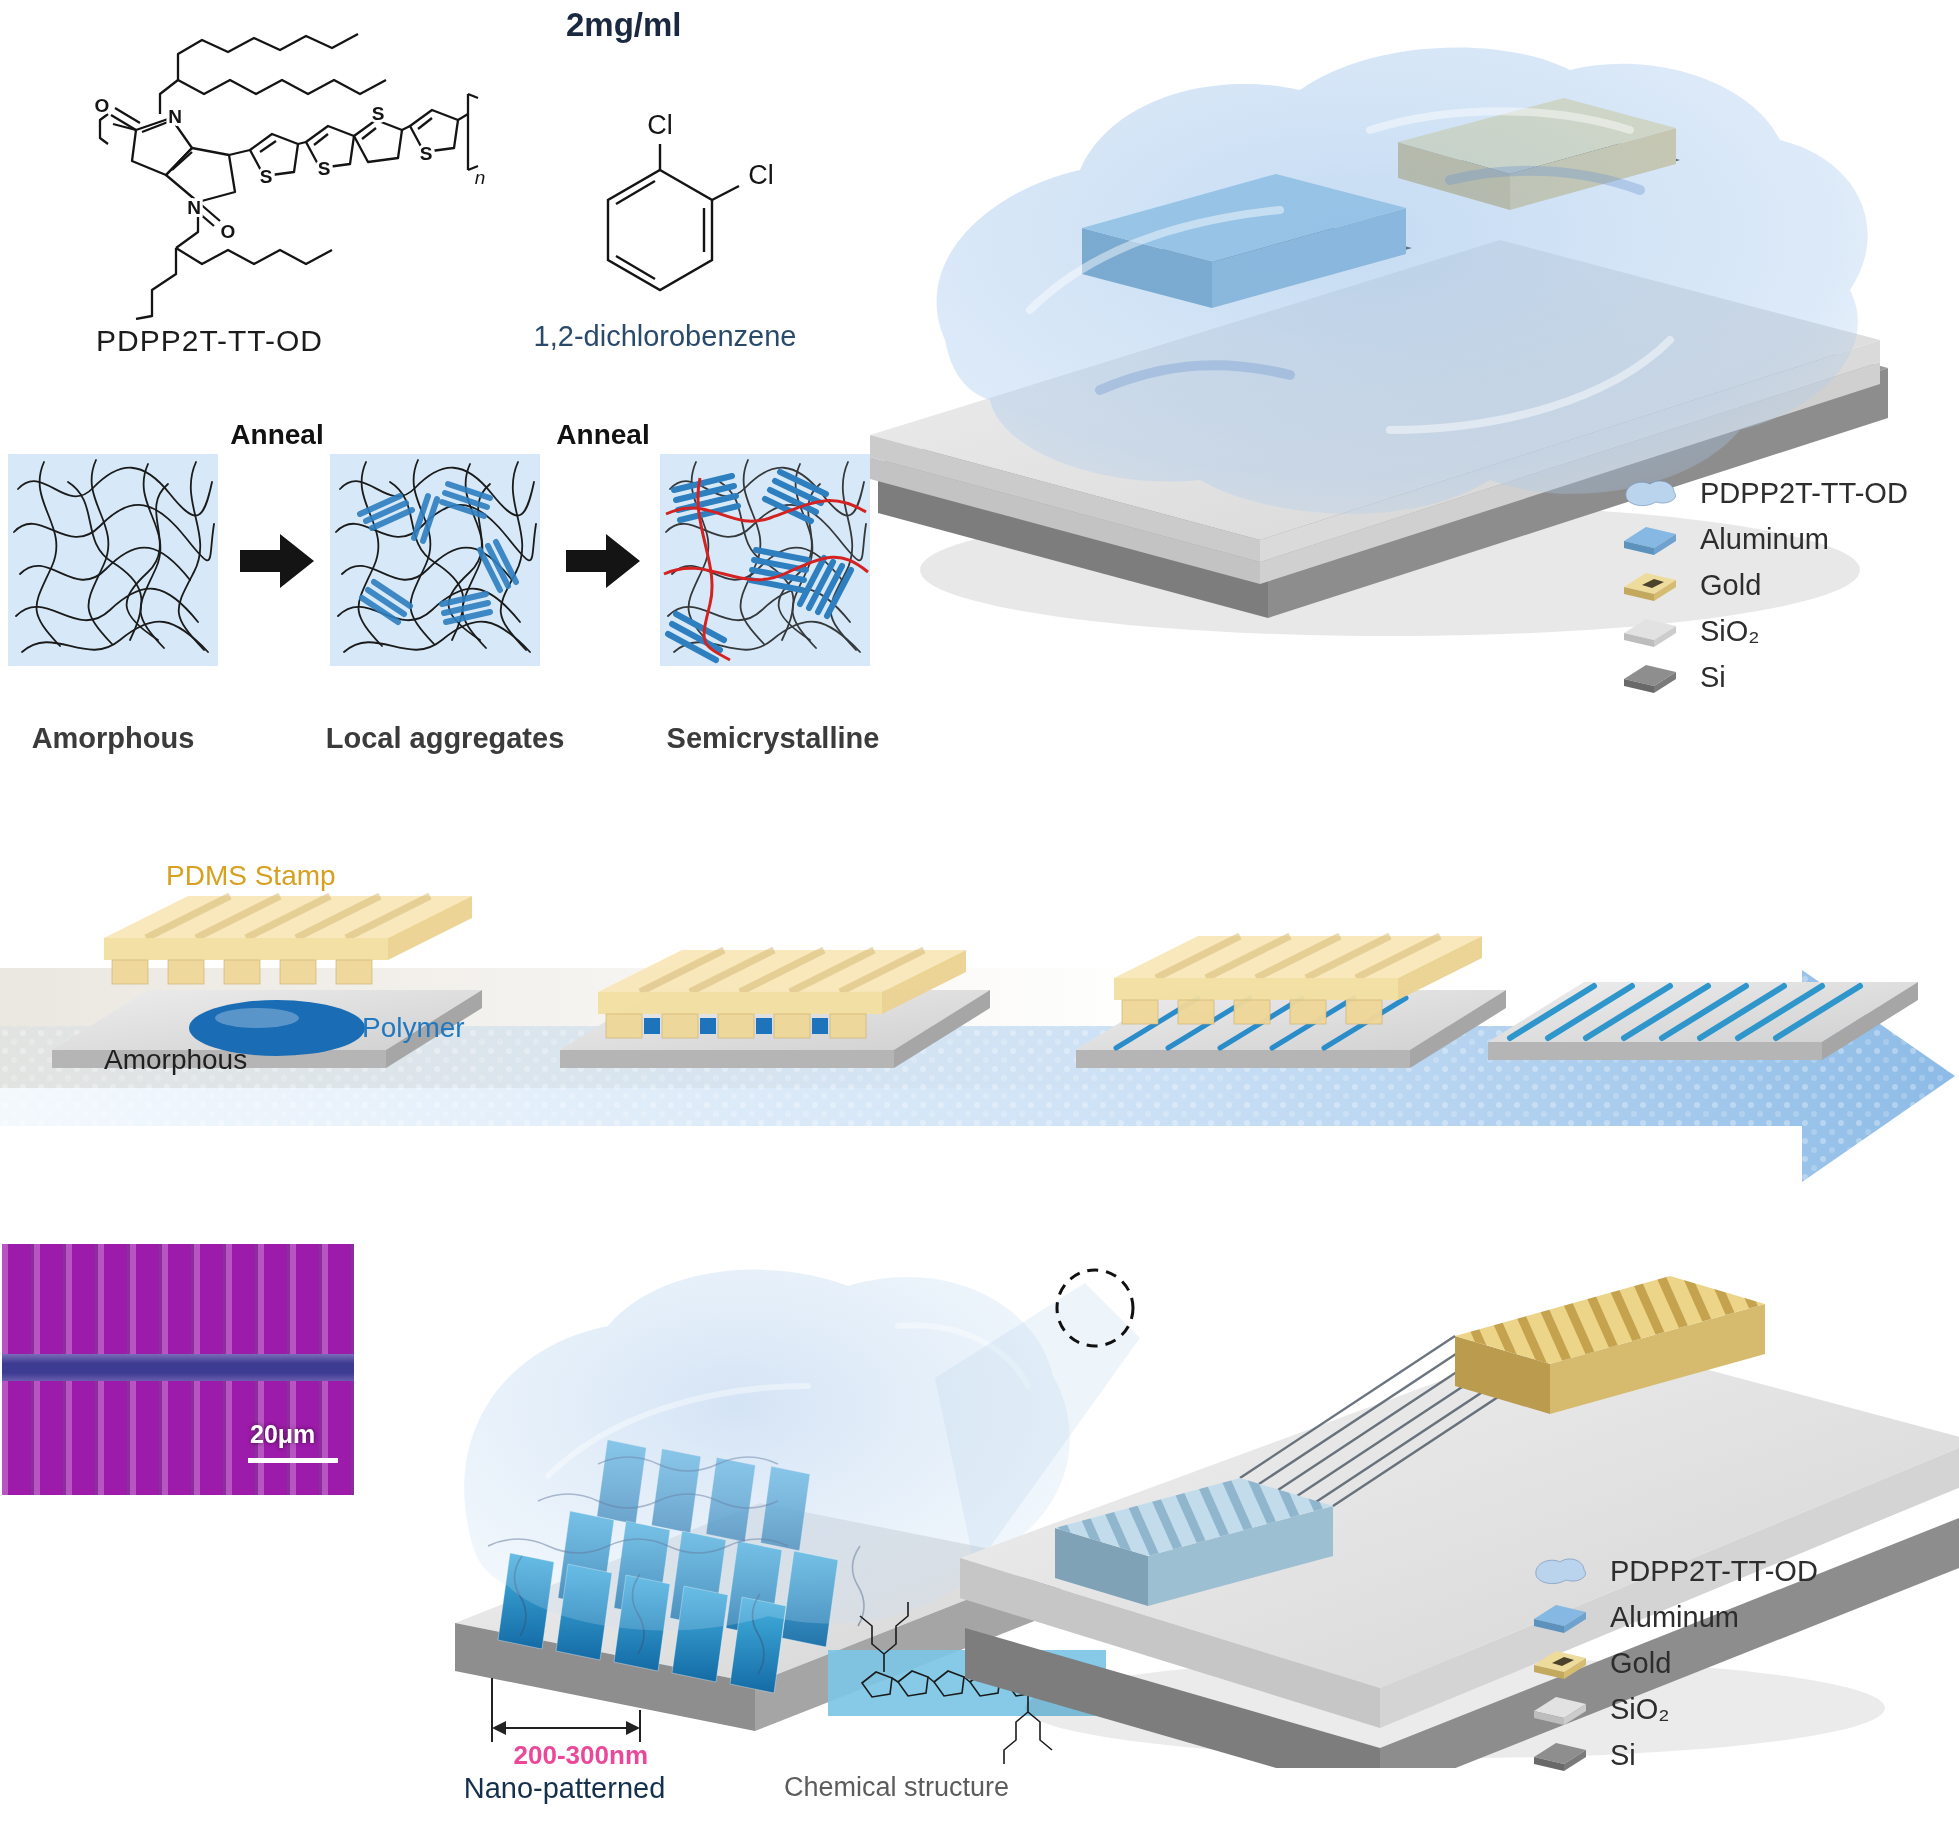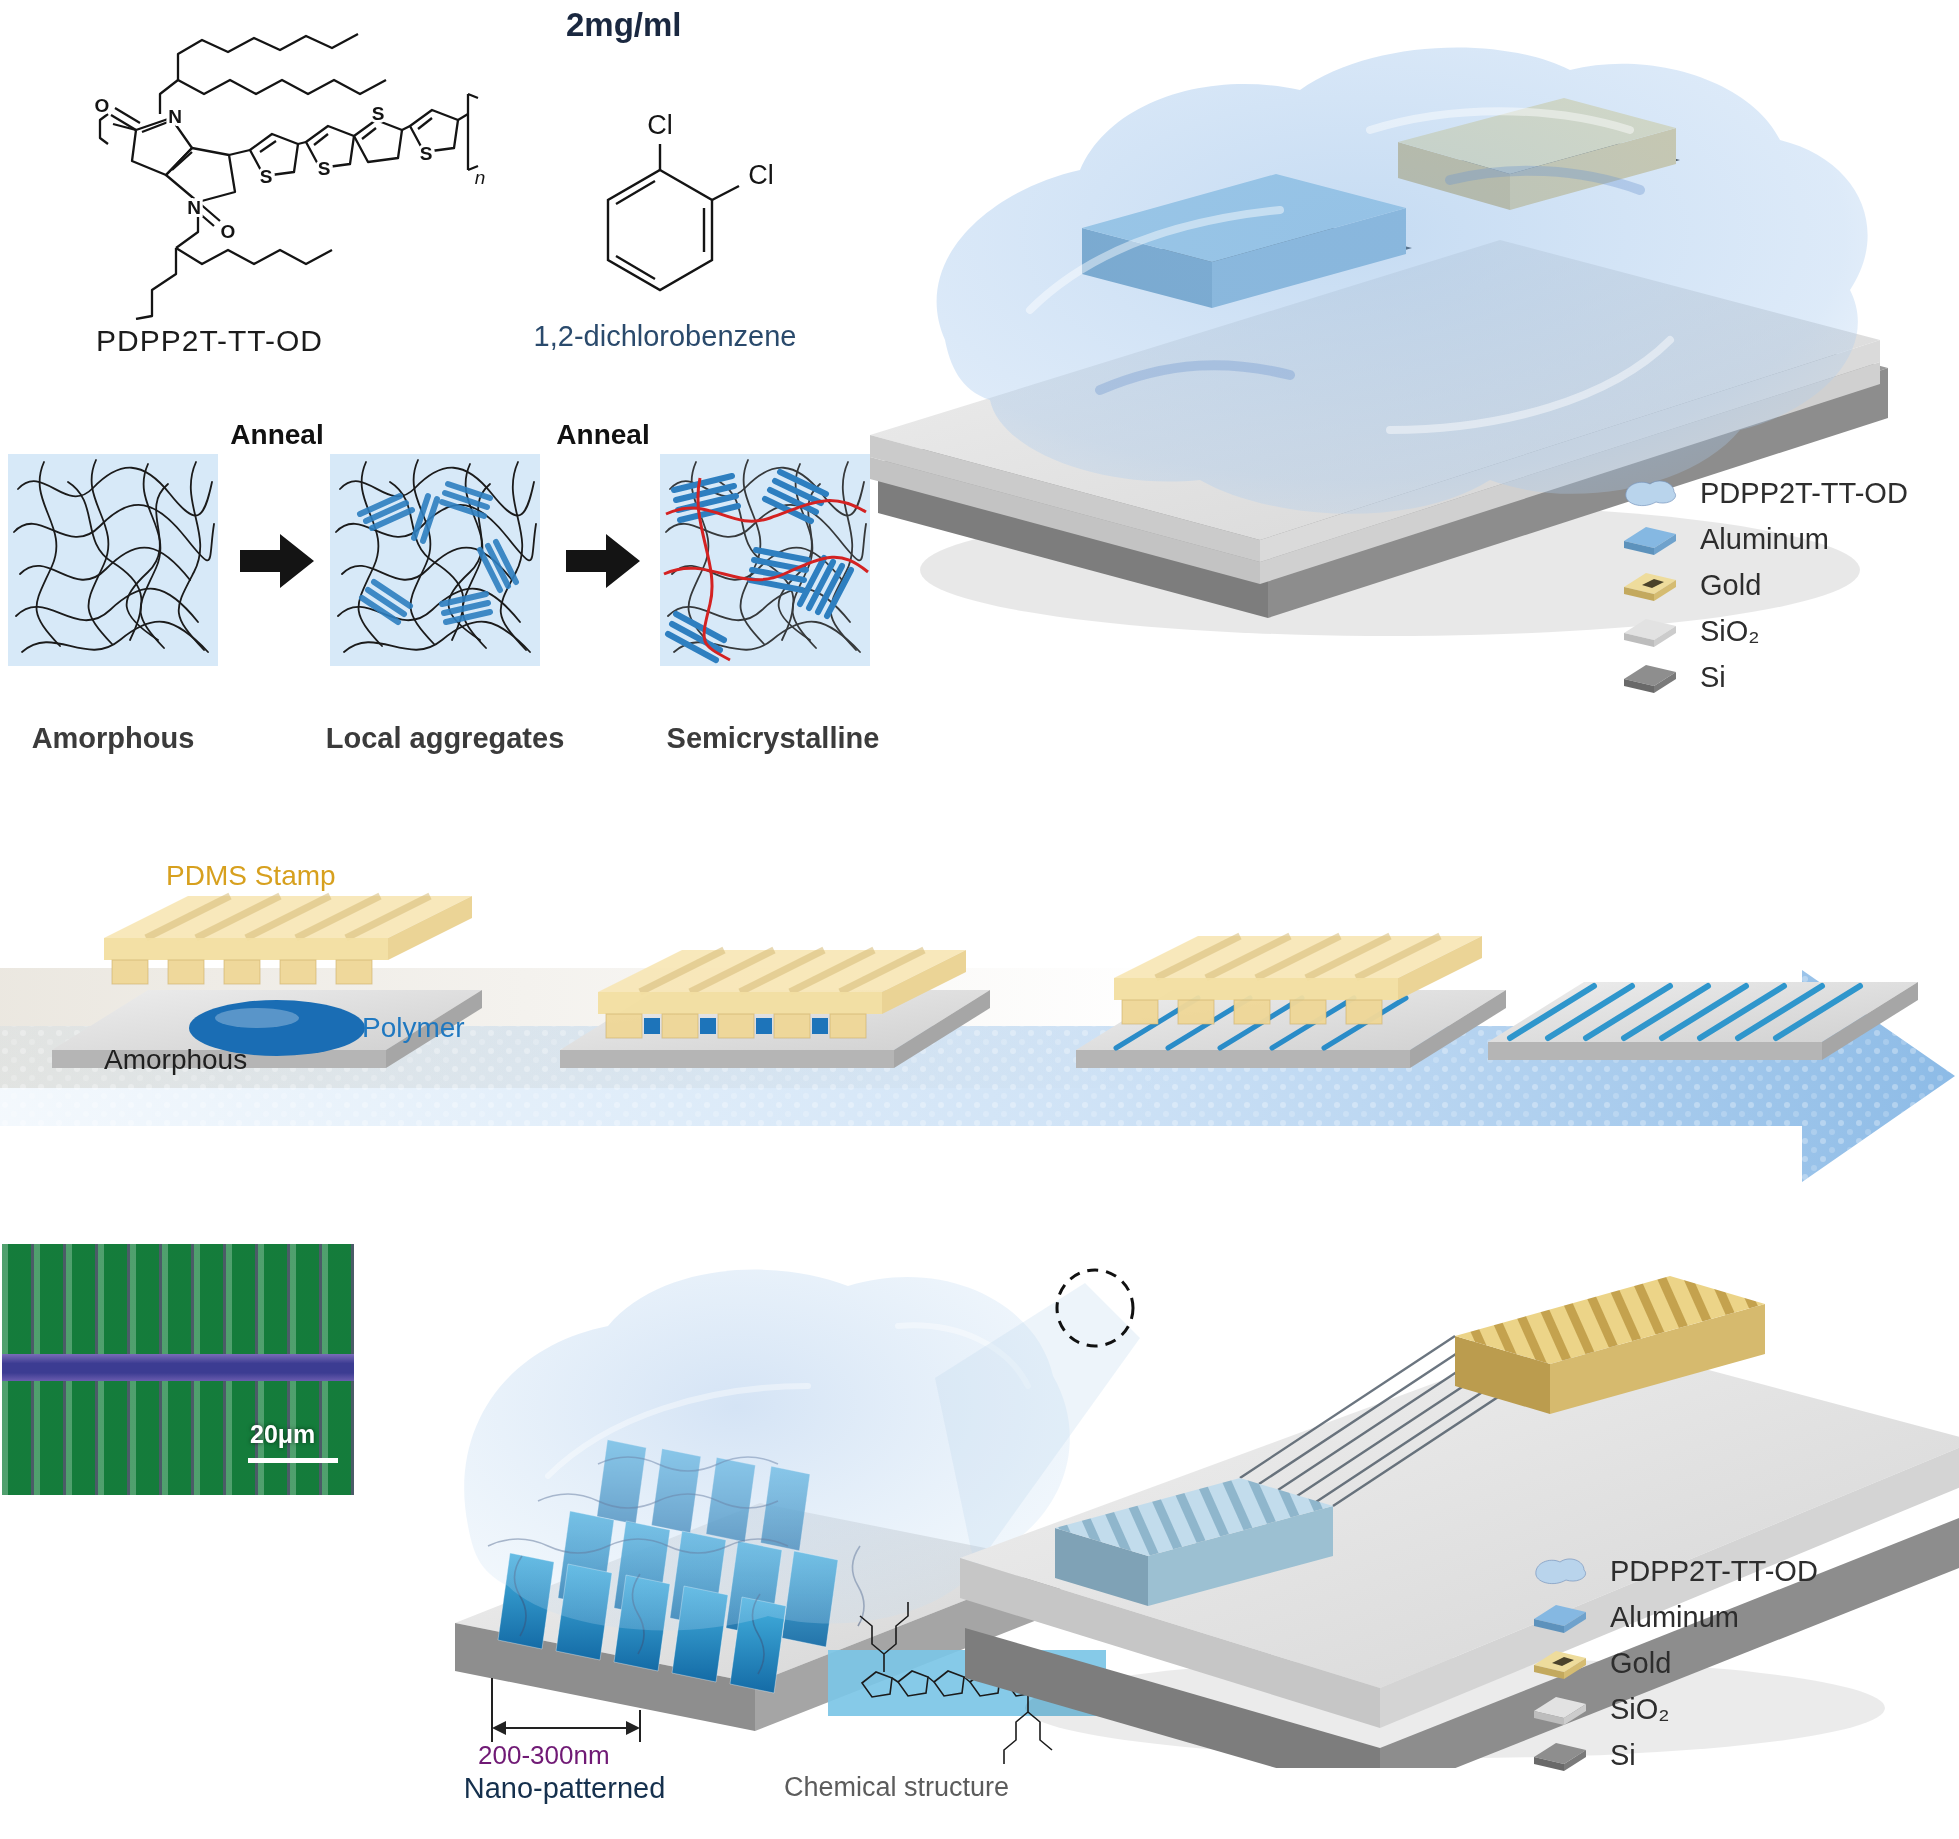--- a/index.html
+++ b/index.html
@@ -8,21 +8,21 @@
   svg{font-family:inherit;display:block;}
   .lbl{position:absolute;white-space:nowrap;}
   .t-conc{font-size:33px;font-weight:bold;color:#1a2840;}
   .t-name{font-size:30px;color:#1c1c1c;letter-spacing:1px;}
   .t-solv{font-size:29px;color:#2a4a6c;text-align:center;width:340px;}
   .t-pdms{font-size:28px;color:#d7a01e;}
   .t-poly{font-size:28px;color:#1f78c0;}
   .t-sub{font-size:28px;color:#1f1f1f;}
   .t-proc{font-size:43px;color:#0b0b0b;font-weight:600;letter-spacing:1px;}
   .t-align{font-size:33px;font-weight:bold;font-style:italic;color:#1c3a5e;}
-  .t-range{font-size:26px;color:#701a75;text-align:left;width:170px;}
+  .t-range{font-size:26px;color:#ec4899;text-align:right;width:170px;font-weight:bold;}
   .t-nano{font-size:29px;font-weight:normal;color:#15304d;text-align:center;width:225px;}
   .t-chem{font-size:27px;color:#5c5c5c;}
   .legend{display:flex;flex-direction:column;}
   .legend-row{display:flex;align-items:center;gap:14px;height:46px;}
   .legend-label{font-size:29px;color:#2d2d2d;}
   .scale-text{position:absolute;font-size:25px;font-weight:bold;color:#fff;text-shadow:0 0 4px rgba(0,0,0,0.6);}
   .scale-bar{position:absolute;background:#fff;}
 </style>
 </head>
 <body>
@@ -309,21 +309,21 @@
       <use href="#subG" transform="translate(0,26)"></use>
       <g stroke="#2f96cc" stroke-width="6" stroke-linecap="round">
         <path d="M22,134 l84,-52 M60,134 l84,-52 M98,134 l84,-52 M136,134 l84,-52 M174,134 l84,-52 M212,134 l84,-52 M250,134 l84,-52 M288,134 l84,-52"></path>
       </g>
     </g>
   </svg>
   <div class="lbl t-pdms" style="left:166px;top:860px">PDMS Stamp</div>
   <div class="lbl t-poly" style="left:362px;top:1012px">Polymer</div>
   <div class="lbl t-sub" style="left:104px;top:1044px">Amorphous</div>
 
-  <div class="abs" style="left:2px;top:1244px;width:352px;height:251px;background:#15803d;overflow:hidden">
+  <div class="abs" style="left:2px;top:1244px;width:352px;height:251px;background:#a21caf;overflow:hidden">
     <div style="position:absolute;inset:0;background:repeating-linear-gradient(90deg, rgba(255,255,255,0.25) 0 6px, rgba(0,0,0,0.03) 6px 29px, rgba(120,62,138,0.55) 29px 32px);"></div>
     <div style="position:absolute;left:0;right:0;top:110px;height:27px;background:linear-gradient(180deg,#7a6cb8,#3c3c92 35%,#3c3c92 70%,#6a5cae);"></div>
     <div class="scale-text" style="left:248px;top:176px">20μm</div>
     <div class="scale-bar" style="left:246px;top:214px;width:90px;height:5px;"></div>
   </div>
 
   <svg class="abs" style="left:428px;top:1226px" width="676" height="600" viewBox="0 0 676 600">
     <defs>
       <linearGradient id="plateLG" x1="0" y1="0" x2="0" y2="1">
         <stop offset="0" stop-color="#45b2e0"></stop>

